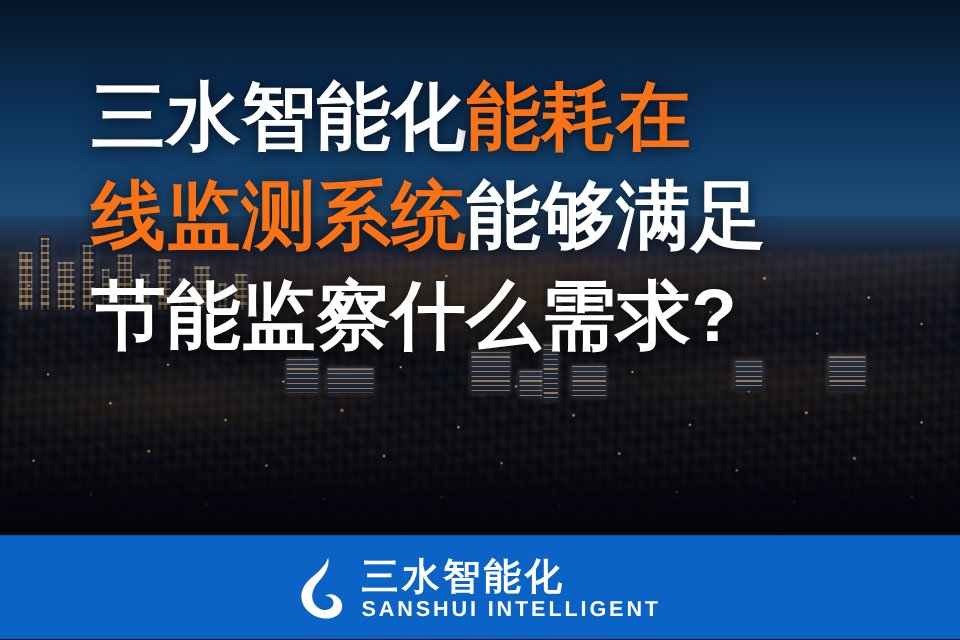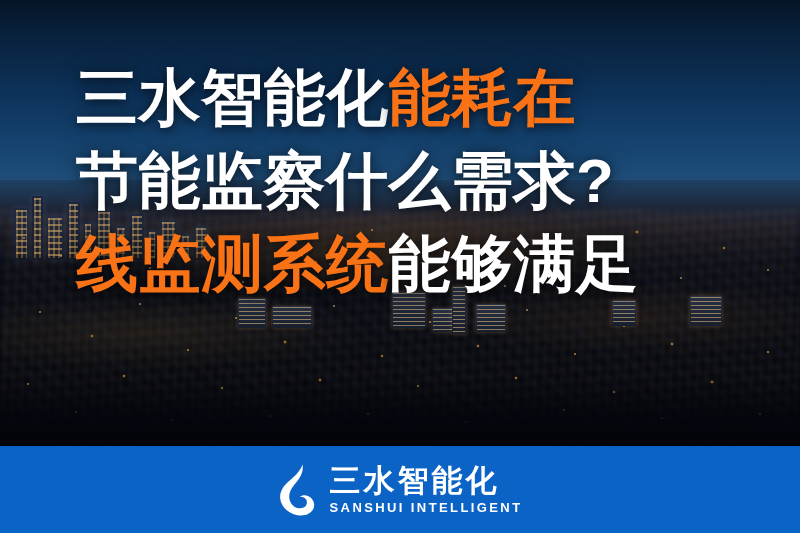--- a/index.html
+++ b/index.html
@@ -226,21 +226,21 @@
   .logo-cn {
     color: #ffffff;
     font-size: 31px;
     font-weight: 700;
     letter-spacing: 3px;
     line-height: 34px;
     font-family: Liberation Serif, serif;
   }
   .logo-en {
     color: #ffffff;
-    font-size: 13px;
+    font-size: 18px;
     font-weight: 700;
     letter-spacing: 2.4px;
     line-height: 17px;
     margin-top: 1px;
   }
 </style>
 </head>
 <body>
 
 <div id="poster">
@@ -277,24 +277,24 @@
     <div class="block lit" style="left:690px; top:116px; width:32px; height:30px;"></div>
 
     <div class="city-dark-bottom"></div>
   </div>
 
   <div class="headline">
     <div class="hl-line">
       <span class="seg-white">三水智能化</span><span class="seg-cyan">能耗在</span>
     </div>
     <div class="hl-line">
+      <span class="seg-cyan">线监测系统</span><span class="seg-white">能够满足</span>
+    </div>
+    <div class="hl-line">
       <span class="seg-white">节能监察什么需求?</span>
-    </div>
-    <div class="hl-line">
-      <span class="seg-cyan">线监测系统</span><span class="seg-white">能够满足</span>
     </div>
   </div>
 
   <div class="footer-bar">
     <div class="logo">
       <svg class="logo-mark" viewBox="0 0 40 54" aria-hidden="true">
         <path d="M24.5 1.5 C 22 9 16 13.5 10.5 18.5 C 5 23.5 1.5 29 2.2 35.5 C 3 43.5 10 50.5 19.5 52.2 C 27 53.5 33.5 50.5 35.5 45.5 C 37.5 40.5 35 35.5 30.5 33.2 C 27.5 31.7 24 32 21.8 33.8 C 24.5 33.5 27 34.7 28.2 36.8 C 29.8 39.6 28.6 43 25.5 44.5 C 21 46.7 15 44.2 12.5 39.2 C 9.8 33.8 11.5 27.2 16 22.2 C 21.5 16 26 9.5 24.5 1.5 Z" fill="#ffffff"></path>
       </svg>
       <div class="logo-text">
         <div class="logo-cn">三水智能化</div>

